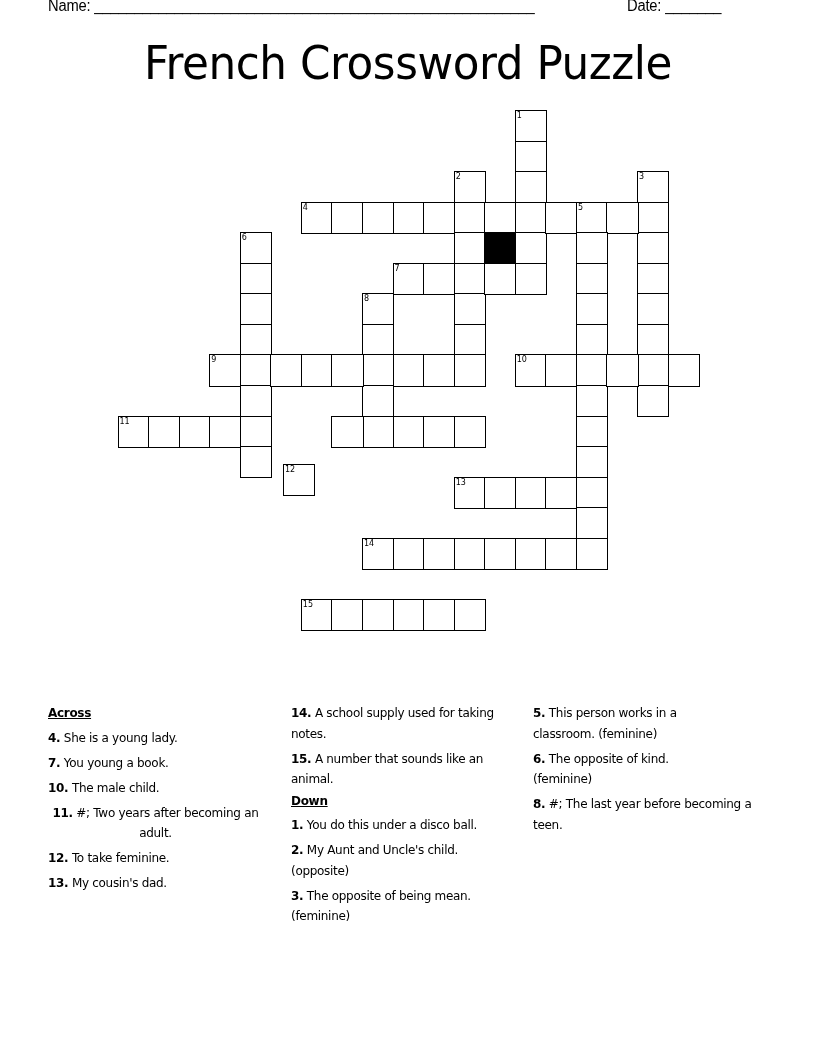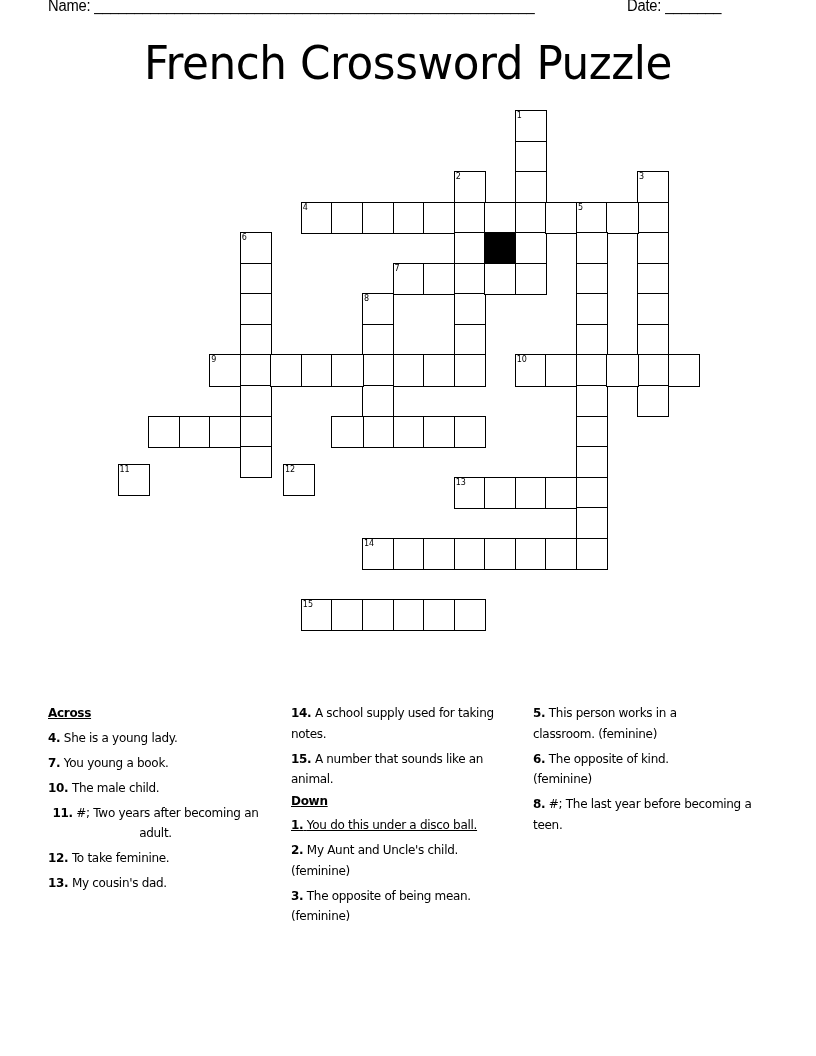--- a/index.html
+++ b/index.html
@@ -109,21 +109,21 @@
     <div class="cell" style="left: 300.86px; top: 354.48px;"></div>
     <div class="cell" style="left: 331.42px; top: 354.48px;"></div>
     <div class="cell" style="left: 392.54px; top: 354.48px;"></div>
     <div class="cell" style="left: 423.1px; top: 354.48px;"></div>
     <div class="cell" style="left: 514.78px; top: 354.48px;">
       <span class="num">10</span>
     </div>
     <div class="cell" style="left: 545.34px; top: 354.48px;"></div>
     <div class="cell" style="left: 606.46px; top: 354.48px;"></div>
     <div class="cell" style="left: 667.58px; top: 354.48px;"></div>
-    <div class="cell" style="left: 117.5px; top: 415.6px; margin-top: 48px;">
+    <div class="cell" style="left: 117.5px; top: 415.6px;">
       <span class="num">11</span>
     </div>
     <div class="cell" style="left: 148.06px; top: 415.6px;"></div>
     <div class="cell" style="left: 178.62px; top: 415.6px;"></div>
     <div class="cell" style="left: 209.18px; top: 415.6px;"></div>
     <div class="cell" style="left: 283px; top: 415.6px; margin-top: 48px;">
       <span class="num">12</span>
     </div>
     <div class="cell" style="left: 331.42px; top: 415.6px;"></div>
     <div class="cell" style="left: 392.54px; top: 415.6px;"></div>
@@ -162,22 +162,22 @@
   <span class="clue"><span class="cn">10.</span> <span>The male child.</span></span>
   <span class="clue" style="width:215px;text-align:center;"><span class="cn">11.</span> <span>#; Two years after becoming an adult.</span></span>
   <span class="clue"><span class="cn">12.</span> <span>To take feminine.</span></span>
   <span class="clue"><span class="cn">13.</span> <span>My cousin's dad.</span></span>
 </div>
 
 <div class="clues clue-col-2">
   <span class="clue" style="width:215px;"><span class="cn">14.</span> <span>A school supply used for taking notes.</span></span>
   <span class="clue" style="width:215px;margin-bottom:1px;"><span class="cn">15.</span> <span>A number that sounds like an animal.</span></span>
   <span class="clue-heading">Down</span>
-  <span class="clue" style="width:215px;text-decoration:underline;"><span class="cn">1.</span> <span>You do this under a disco ball.</span></span>
-  <span class="clue" style="width:170px;"><span class="cn">2.</span> <span>My Aunt and Uncle's child. (feminine)</span></span>
+  <span class="clue" style="width:215px;"><span class="cn">1.</span> <span>You do this under a disco ball.</span></span>
+  <span class="clue" style="width:170px;"><span class="cn">2.</span> <span>My Aunt and Uncle's child. (opposite)</span></span>
   <span class="clue" style="width:190px;"><span class="cn">3.</span> <span>The opposite of being mean. (feminine)</span></span>
 </div>
 
 <div class="clues clue-col-3">
   <span class="clue" style="width:200px;"><span class="cn">5.</span> <span>This person works in a classroom. (feminine)</span></span>
   <span class="clue" style="width:180px;"><span class="cn">6.</span> <span>The opposite of kind. (feminine)</span></span>
   <span class="clue" style="width:240px;"><span class="cn">8.</span> <span>#; The last year before becoming a teen.</span></span>
 </div>
 
 </body></html>

